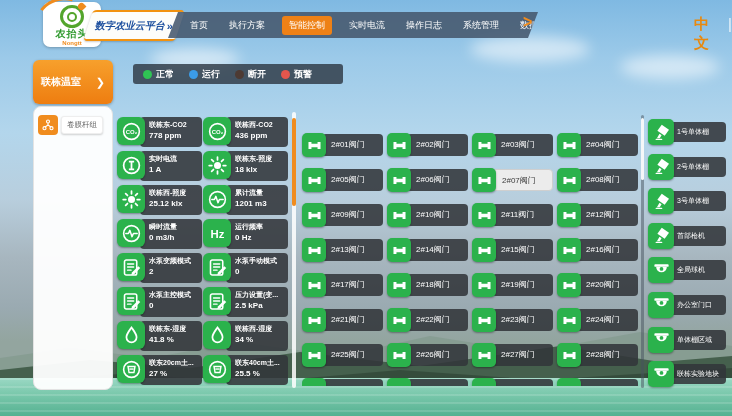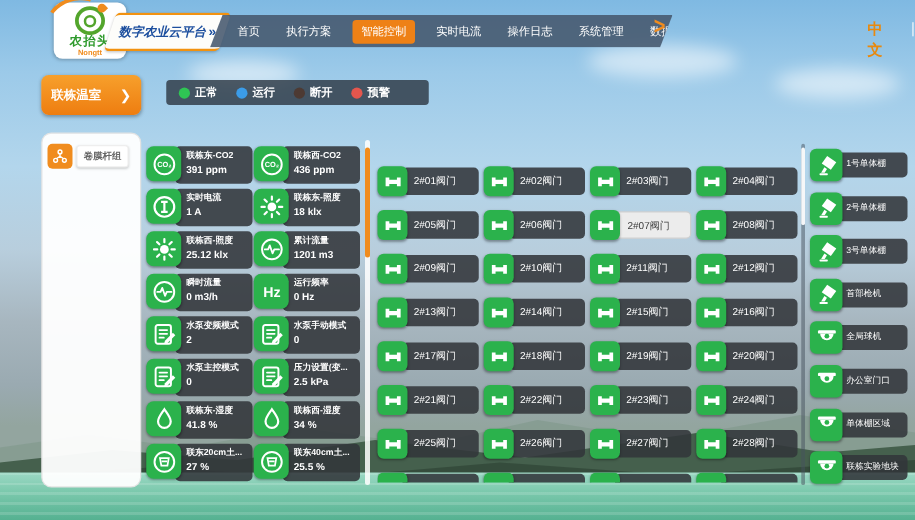--- a/index.html
+++ b/index.html
@@ -30,30 +30,30 @@
         border-radius:4px;display:flex;align-items:center;justify-content:center;box-shadow:0 1px 2px rgba(0,0,0,.2);}
   .ribbon .inner{transform:skewX(18deg);display:flex;align-items:center;gap:2px;}
   .ribbon .title{font-size:10px;font-weight:bold;font-style:italic;color:#1d4f9e;white-space:nowrap;}
   .ribbon .chev{font-size:11px;font-weight:bold;color:#1d4f9e;}
   .navband{position:absolute;left:168px;top:12px;width:370px;height:26px;background:rgba(70,88,109,.88);
         clip-path:polygon(10px 0,100% 0,calc(100% - 10px) 100%,0 100%);
         display:flex;align-items:center;gap:13px;padding:0 18px;box-sizing:border-box;}
   .nav-item{font-size:9px;color:#fff;text-decoration:none;white-space:nowrap;padding:3px 4px;border-radius:3px;cursor:pointer;}
   .nav-item.active{background:#ee8116;padding:3px 7px;}
   .nav-chev{position:absolute;left:523px;top:13px;font-size:16px;font-weight:bold;color:#f08c1e;transform:scaleY(1.2);}
-  .lang{position:absolute;left:694px;top:15px;font-size:12px;display:flex;gap:14px;}
+  .lang{position:absolute;left:694px;top:15px;font-size:15px;display:flex;gap:14px;}
   .lang .cn{color:#e8890f;font-weight:bold;cursor:pointer;}
   .lang .div{color:rgba(255,255,255,.85);}
   
-  .side-btn{position:absolute;left:33px;top:60px;width:80px;height:32px;border-radius:6px;
+  .side-btn{position:absolute;left:33px;top:60px;width:80px;height:44px;border-radius:6px;
         background:linear-gradient(180deg,#f7a02c,#ee7d10);display:flex;align-items:center;justify-content:space-between;
         padding:0 8px;box-sizing:border-box;color:#fff;font-size:10px;font-weight:bold;box-shadow:0 1px 3px rgba(0,0,0,.3);cursor:pointer;}
   .side-btn .arr{font-size:11px;font-weight:900;}
   .side-panel{position:absolute;left:33px;top:106px;width:80px;height:284px;background:rgba(255,255,255,.95);
-        border-radius:8px;border:1px solid #e3e3e3;box-sizing:border-box;padding:8px 4px;font-weight:bold;}
+        border-radius:8px;border:1px solid #e3e3e3;box-sizing:border-box;padding:8px 4px;}
   .side-item{display:flex;align-items:center;gap:3px;cursor:pointer;}
   .side-item .icon{width:20px;height:20px;background:#f08c1e;border-radius:4px;flex:none;
         display:flex;align-items:center;justify-content:center;}
   .side-item .icon svg{width:14px;height:14px;}
   .side-item .pill{background:#fff;border:1px solid #eee;box-shadow:0 1px 2px rgba(0,0,0,.18);border-radius:3px;
         font-size:7.5px;color:#666;padding:3px 5px;white-space:nowrap;}
   
   .legend{position:absolute;left:133px;top:64px;width:210px;height:20px;background:rgba(42,52,64,.8);
         border-radius:3px;display:flex;align-items:center;gap:15px;padding:0 10px;box-sizing:border-box;font-weight:bold;}
   .leg-entry{display:flex;align-items:center;gap:4px;}
@@ -177,21 +177,21 @@
         <span class="dot" style="background: rgb(228, 86, 77);"></span>
         <span class="lab">预警</span>
       </div>
     </div>
 
   <div class="sensors">
 
   <div class="sensor-tile">
         <div class="dbox">
           <div class="sensor-name">联栋东-CO2</div>
-          <div class="sensor-value">391 ppm</div>
+          <div class="sensor-value">778 ppm</div>
         </div>
         <div class="gicon">
           <svg viewBox="0 0 24 24">
             <circle cx="12" cy="12" r="9" fill="none" stroke="#fff" stroke-width="1.8"></circle>
             <text x="12" y="14.8" font-size="6.8" font-weight="bold" text-anchor="middle" fill="#fff" font-family="sans-serif">CO₂</text>
           </svg>
         </div>
       </div>
       <div class="sensor-tile">
         <div class="dbox">

